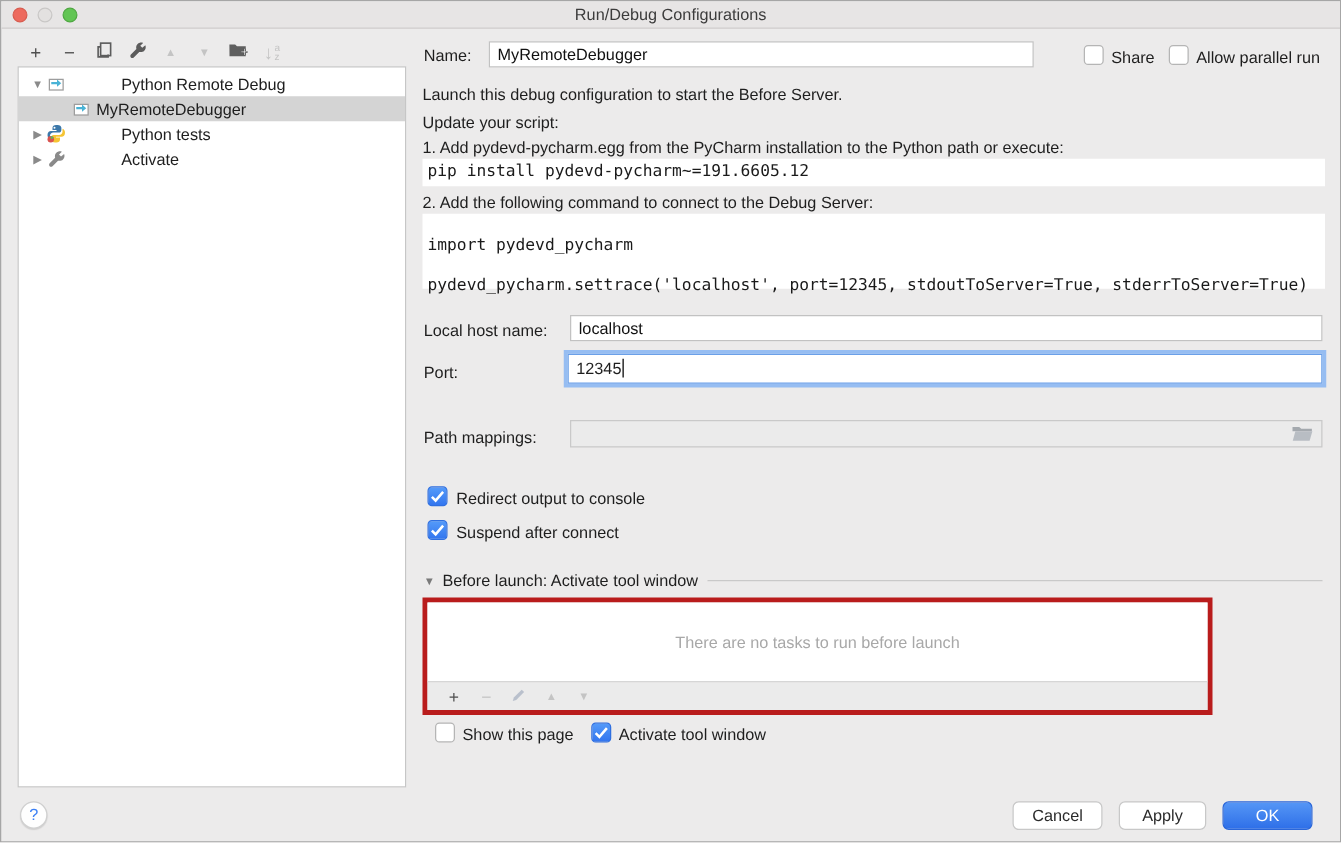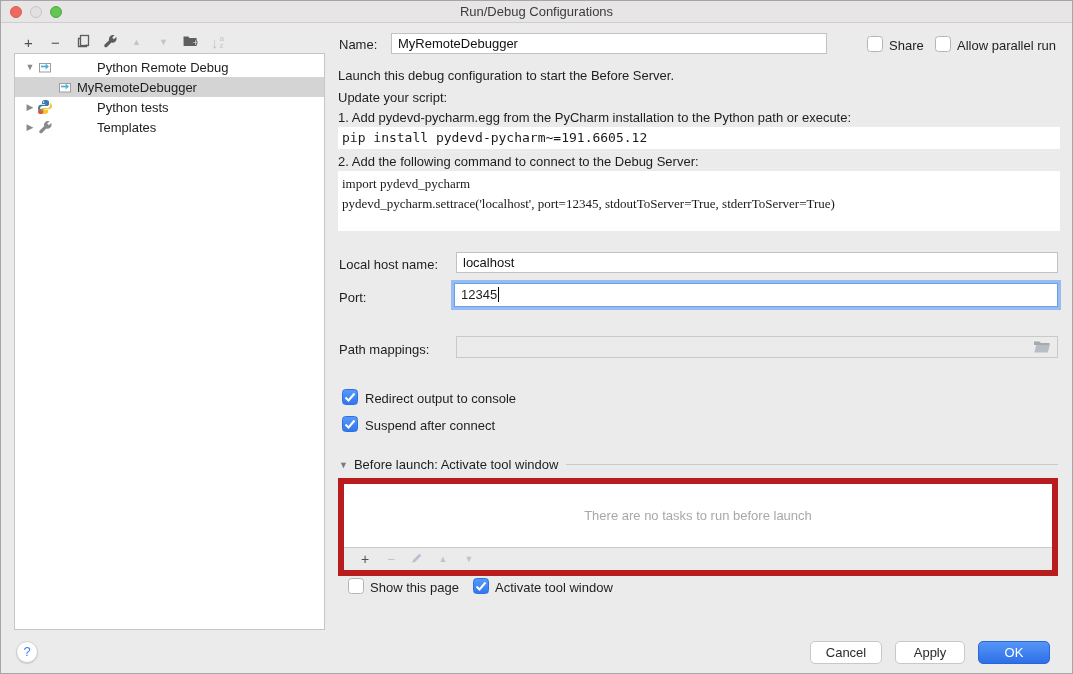--- a/index.html
+++ b/index.html
@@ -67,22 +67,22 @@
 
   .pm-field { position:absolute; left:455px; top:335px; width:602px; height:22px;
     background:#ebebeb; border:1px solid #c9c9c9; }
   .pm-field .foldericon { position:absolute; right:6px; top:3px; }
 
   .bl-header { position:absolute; left:338px; top:456px; width:719px;
     display:flex; align-items:center; }
   .bl-header .arrow { font-size:9px; color:#7a7a7a; margin-right:6px; }
   .bl-header .rule { flex:1; border-top:1px solid #c9c9c9; margin-left:8px; }
 
-  .tasks-wrap { position:absolute; left:337px; top:477px; width:720px;
-    border:6px solid #b91c1c; }
+  .tasks-wrap { position:absolute; left:337px; top:477px; width:632px;
+    border:4px solid #b91c1c; }
   .tasks-empty { height:64px; background:#fff; border-bottom:1px solid #c9c9c9;
     display:flex; align-items:center; justify-content:center; color:#a8a8a8; }
   .tasks-toolbar { height:22px; background:#ebebeb; display:flex; align-items:center; padding-left:8px; }
   .tasks-toolbar .tbtn { width:26px; height:20px; font-size:14px; }
 
   
   .btn { position:absolute; top:640px; height:23px; border-radius:5px;
     background:#fff; border:1px solid #c8c8c8; font-size:13px; color:#2b2b2b;
     text-align:center; line-height:21px; font-family:"Liberation Sans",sans-serif; }
   .btn.primary { background:linear-gradient(#5596f6,#2e6fe8); border:1px solid #2a66d9; color:#fff; }
@@ -170,41 +170,41 @@
             <circle cx="3.6" cy="12.4" r="2.6" fill="#d9534f"></circle>
             <path d="M3.6 12.4l2.4-1a2.6 2.6 0 0 0-2.4-1.6z" fill="#5cb85c"></path>
           </svg></span>
       <span class="tlabel bold">Python tests</span>
     </div>
     <div class="trow indent1">
       <span class="arrow">▶</span>
       <span class="ticon"><svg width="16" height="16" viewBox="0 0 16 16">
             <path fill="#8a8a8a" d="M14.3 4.1c.6 1.5.3 3.2-.9 4.4-1.1 1.1-2.6 1.4-4 1L5 13.9c-.6.6-1.7.6-2.3 0-.6-.6-.6-1.7 0-2.3l4.4-4.4c-.4-1.4-.1-2.9 1-4 1.2-1.2 2.9-1.5 4.4-.9L10.2 4.6l1.6 1.6 2.5-2.1z"></path>
           </svg></span>
-      <span class="tlabel bold">Templates</span>
+      <span class="tlabel bold">Activate</span>
     </div>
   </div>
 
   <div class="help-btn">?</div>
 
   <div class="lbl" style="left:338px; top:36px;">Name:</div>
   <input class="field" style="left: 390px; top: 32px; width: 436px;" value="MyRemoteDebugger">
   <span class="cb" style="left:866px; top:35px;"></span>
   <span class="cb-label" style="left:888px; top:37px;">Share</span>
   <span class="cb" style="left:934px; top:35px;"></span>
   <span class="cb-label" style="left:956px; top:37px;">Allow parallel run</span>
 
   <div class="txtline" style="top:67px;">Launch this debug configuration to start the Before Server.</div>
   <div class="txtline" style="top:89px;">Update your script:</div>
   <div class="txtline" style="top:109px;">1. Add pydevd-pycharm.egg from the PyCharm installation to the Python path or execute:</div>
   <div class="codebar" style="top:126px; height:22px; line-height:22px; padding-left:4px;">pip install pydevd-pycharm~=191.6605.12</div>
   <div class="txtline" style="top:153px;text-align:center;">2. Add the following command to connect to the Debug Server:</div>
-  <div class="codebar" style="top:170px; height:60px; padding:3px 4px;font-family:Liberation Serif, serif;">
+  <div class="codebar" style="top:170px; height:60px; padding:16px 4px;">
     <div style="line-height:20px;">import pydevd_pycharm</div>
-    <div style="line-height:20px;">pydevd_pycharm.settrace('localhost', port=12345, stdoutToServer=True, stderrToServer=True)</div>
+    <div style="line-height:20px;margin-top:12px;">pydevd_pycharm.settrace('localhost', port=12345, stdoutToServer=True, stderrToServer=True)</div>
   </div>
 
   <div class="lbl" style="left:338px; top:256px;">Local host name:</div>
   <input class="field" style="left: 455px; top: 251px; width: 602px;" value="localhost">
   <div class="lbl" style="left:338px; top:289px;">Port:</div>
   <div class="port-wrap"><span>12345</span><span class="caret"></span></div>
 
   <div class="lbl" style="left:338px; top:341px;">Path mappings:</div>
   <div class="pm-field">
     <span class="foldericon"><svg width="18" height="14" viewBox="0 0 18 14">

